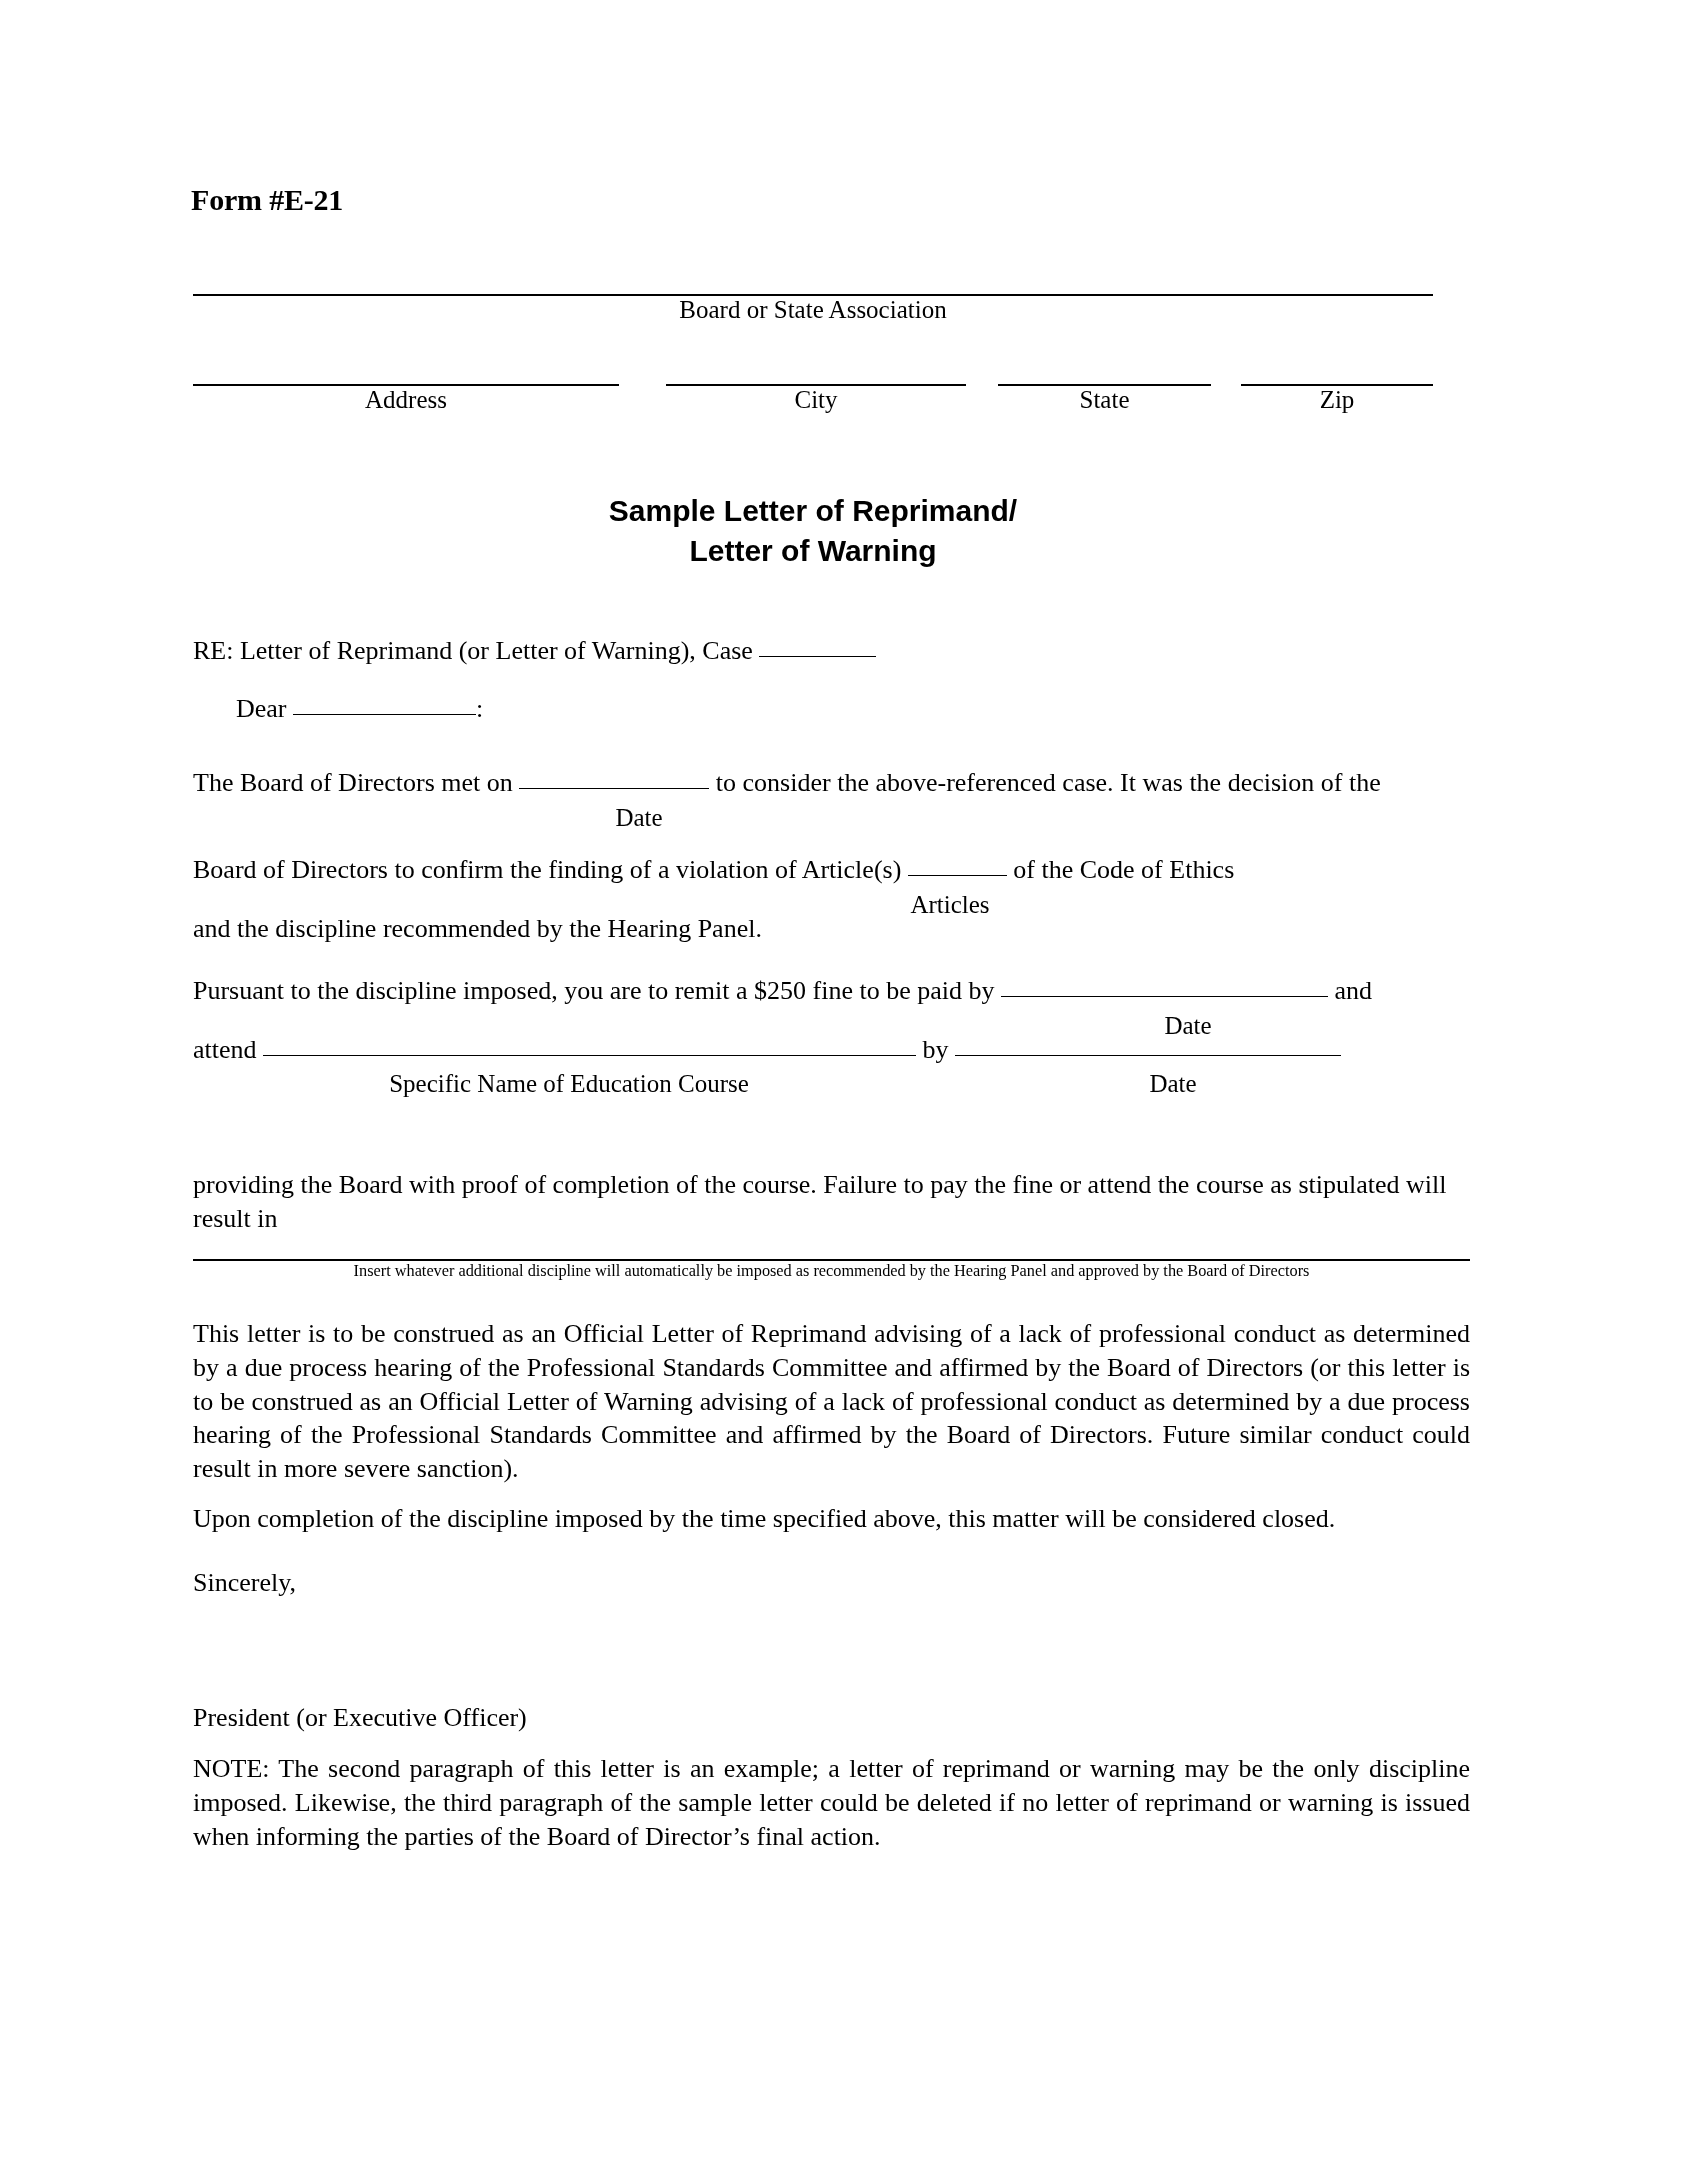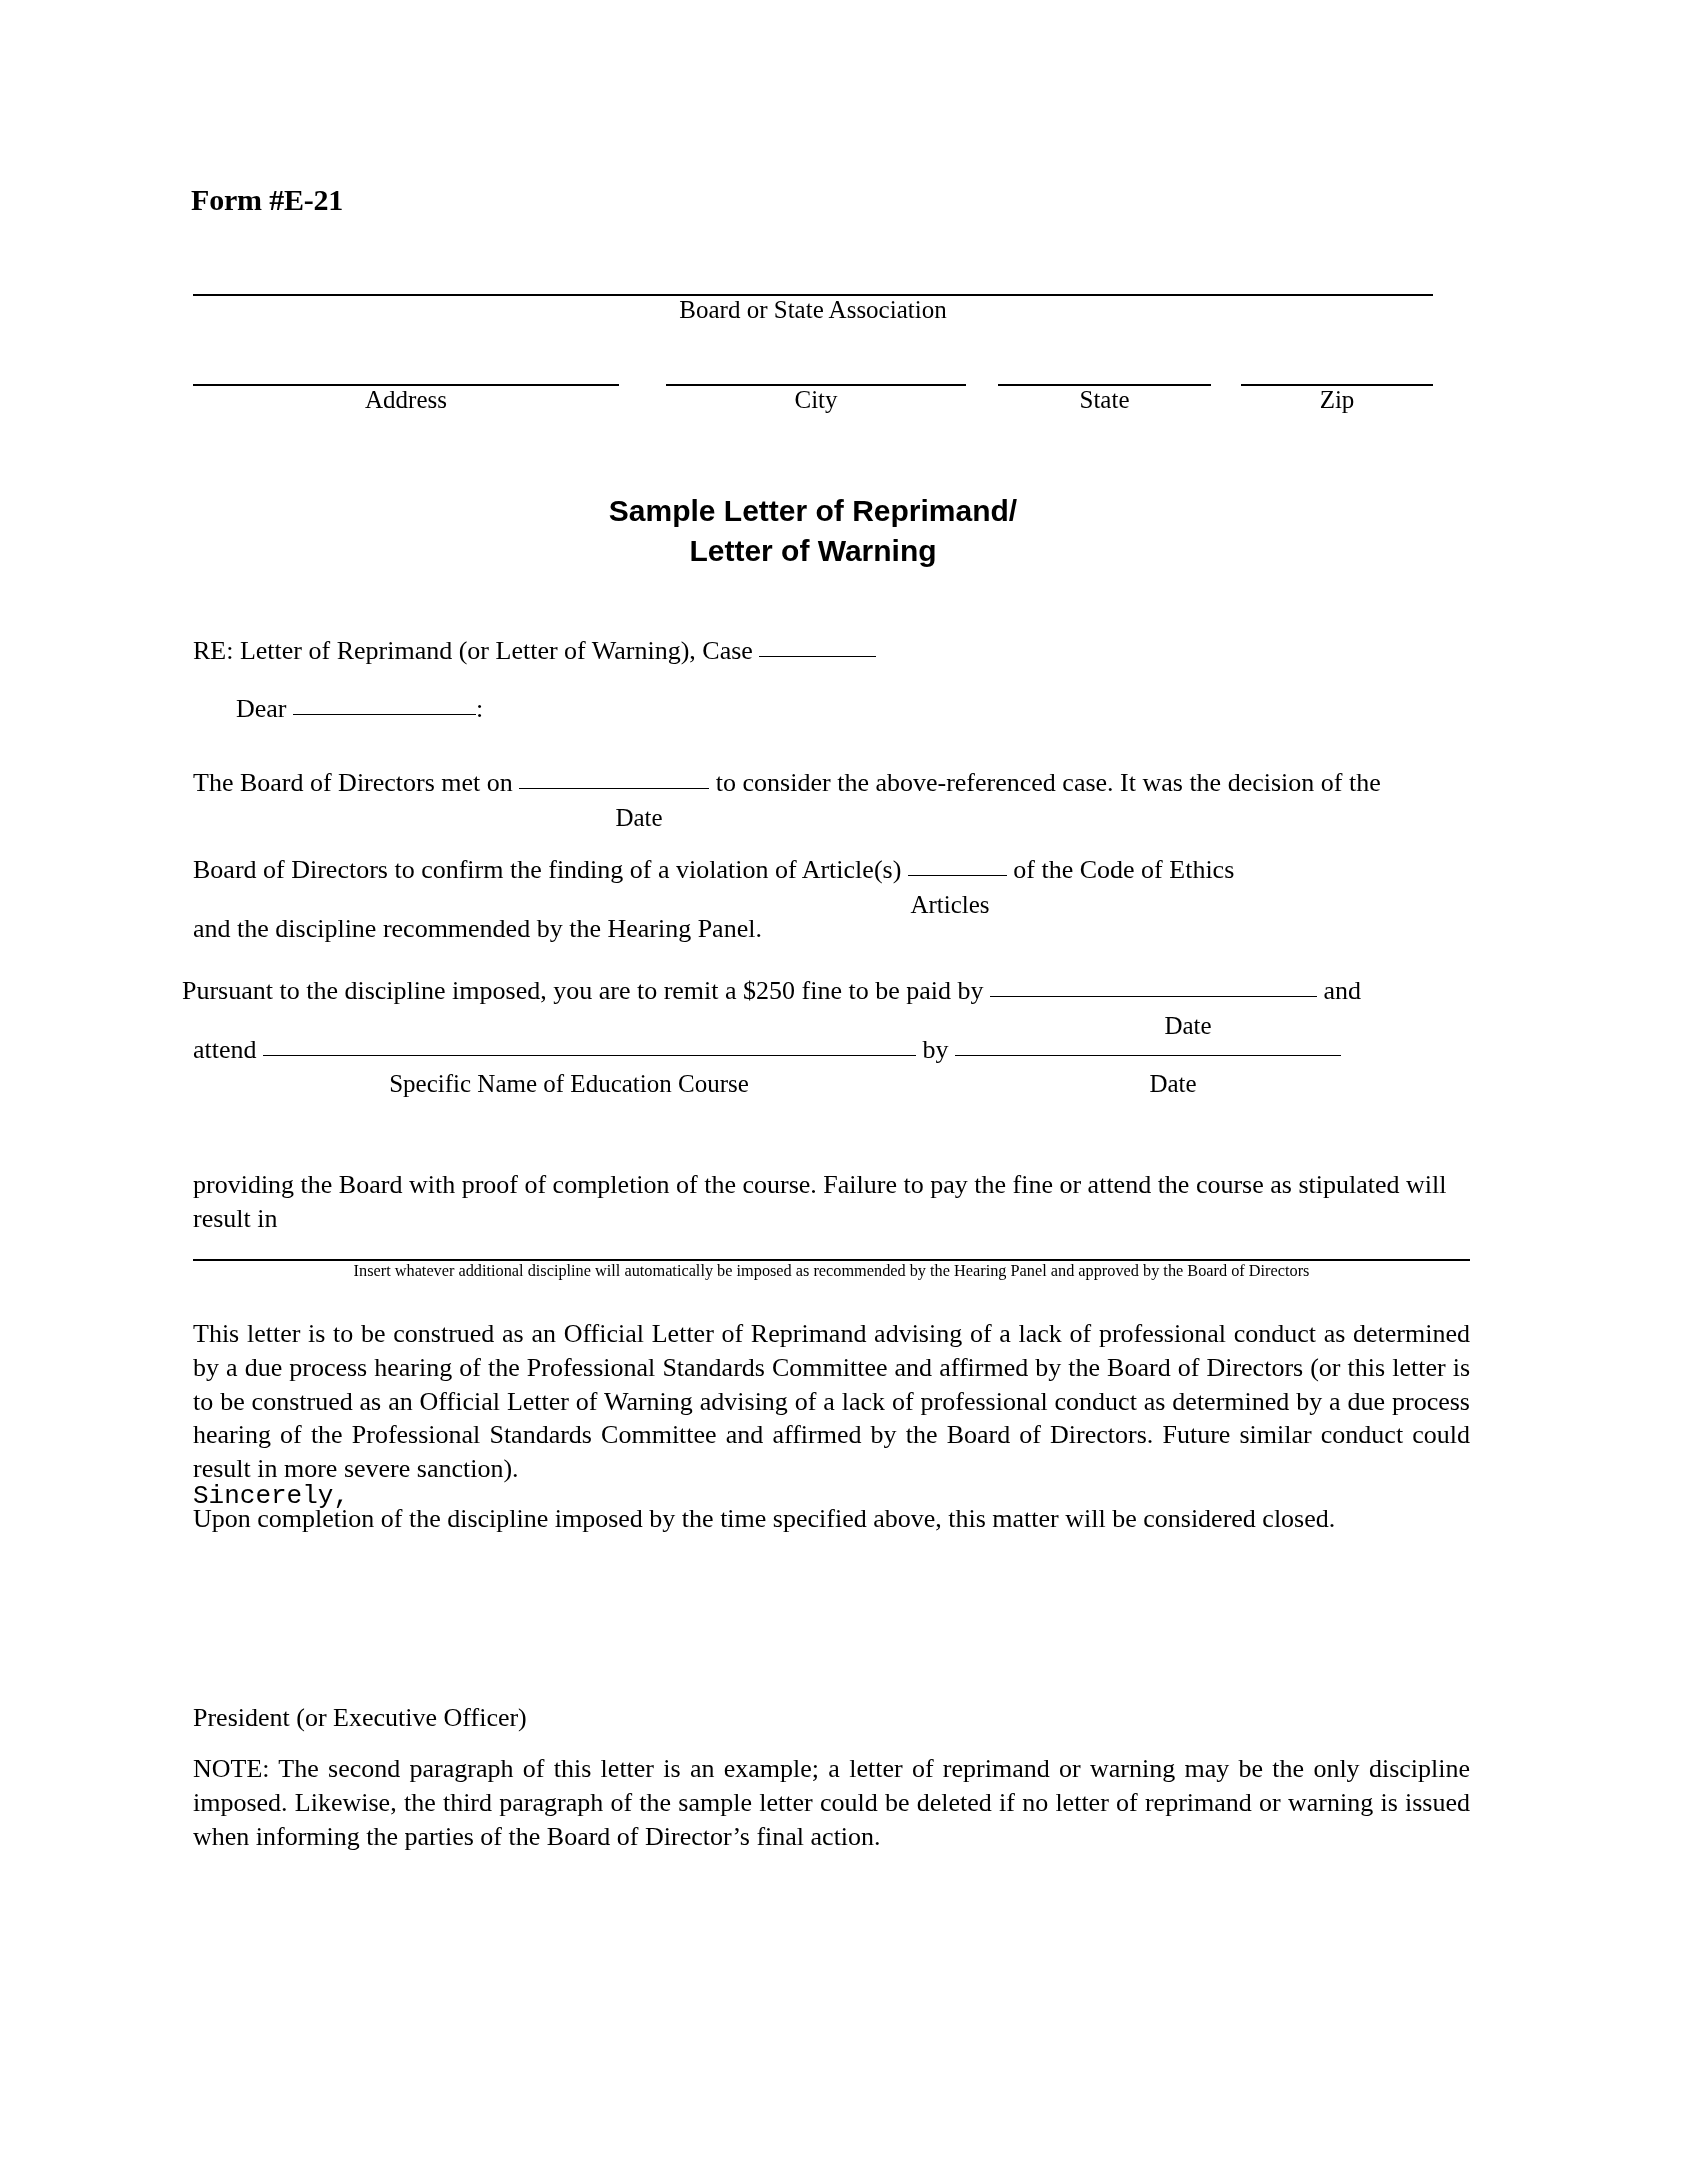--- a/index.html
+++ b/index.html
@@ -165,21 +165,21 @@
 
   <div class="body-line" style="left:193px; top:854px;">
     <span>Board of Directors to confirm the finding of a violation of Article(s)</span>
     <span class="blank" style="width:99px;"></span>
     <span>of the Code of Ethics</span>
   </div>
   <div class="sub-label" style="left:846px; top:891px; width:208px;">Articles</div>
 
   <div class="body-line" style="left:193px; top:913px;">and the discipline recommended by the Hearing Panel.</div>
 
-  <div class="body-line" style="left:182px; top:975px;">
+  <div class="body-line" style="left:193px; top:975px;">
     <span>Pursuant to the discipline imposed, you are to remit a $250 fine to be paid by</span>
     <span class="blank" style="width:327px;"></span>
     <span>and</span>
   </div>
   <div class="sub-label" style="left:1084px; top:1012px; width:208px;">Date</div>
 
   <div class="body-line" style="left:193px; top:1034px;">
     <span>attend</span>
     <span class="blank" style="width:653px;"></span>
     <span>by</span>
@@ -190,20 +190,20 @@
 
   <div class="para" style="left:193px; top:1168px; width:1277px;">providing the Board with proof of completion of the course. Failure to pay the fine or attend the course as stipulated will result in</div>
 
   <div class="rule-discipline"></div>
   <div class="discipline-note">Insert whatever additional discipline will automatically be imposed as recommended by the Hearing Panel and approved by the Board of Directors</div>
 
   <div class="para justify" style="left:193px; top:1317px; width:1277px;">This letter is to be construed as an Official Letter of Reprimand advising of a lack of professional conduct as determined by a due process hearing of the Professional Standards Committee and affirmed by the Board of Directors (or this letter is to be construed as an Official Letter of Warning advising of a lack of professional conduct as determined by a due process hearing of the Professional Standards Committee and affirmed by the Board of Directors. Future similar conduct could result in more severe sanction).</div>
 
   <div class="para" style="left:193px; top:1502px; width:1277px;">Upon completion of the discipline imposed by the time specified above, this matter will be considered closed.</div>
 
-  <div class="para" style="left:193px; top:1480px; width:594px;font-family:Liberation Mono, monospace;">Sincerely,</div>
+  <div class="para" style="left:193px; top:1566px; width:594px;">Sincerely,</div>
 
   <div class="para" style="left:193px; top:1687px; width:693px;margin-top:14px;">President (or Executive Officer)</div>
 
   <div class="para justify" style="left:193px; top:1752px; width:1277px;">NOTE: The second paragraph of this letter is an example; a letter of reprimand or warning may be the only discipline imposed. Likewise, the third paragraph of the sample letter could be deleted if no letter of reprimand or warning is issued when informing the parties of the Board of Director’s final action.</div>
 
 </div>
 
 
 </body></html>

